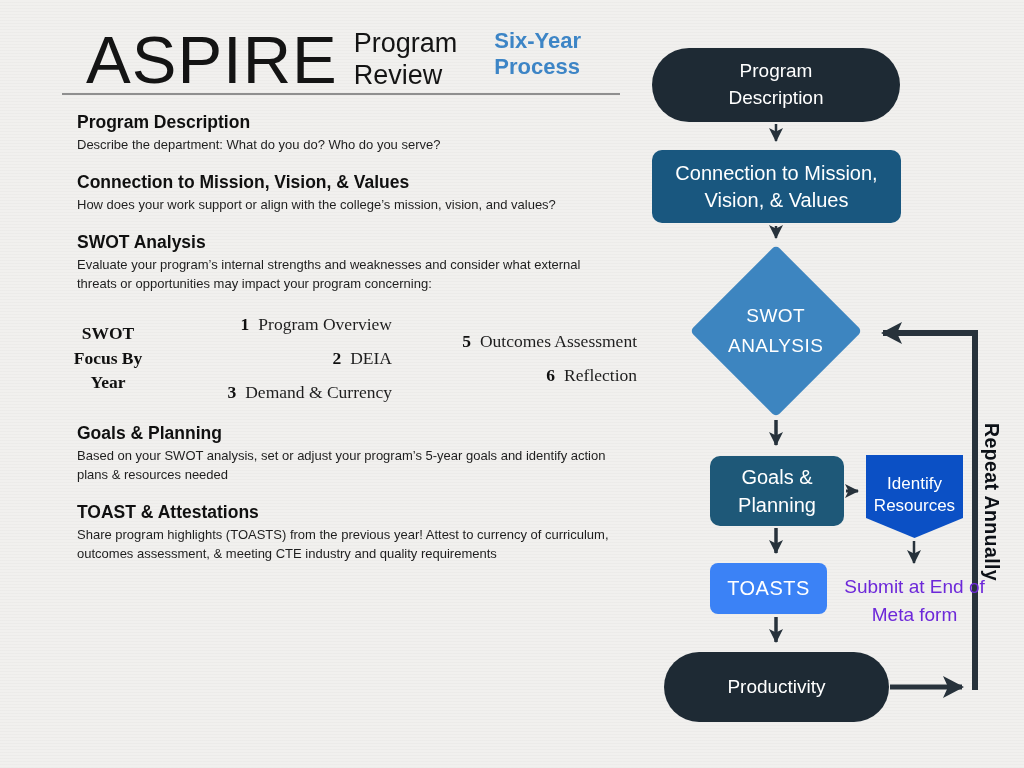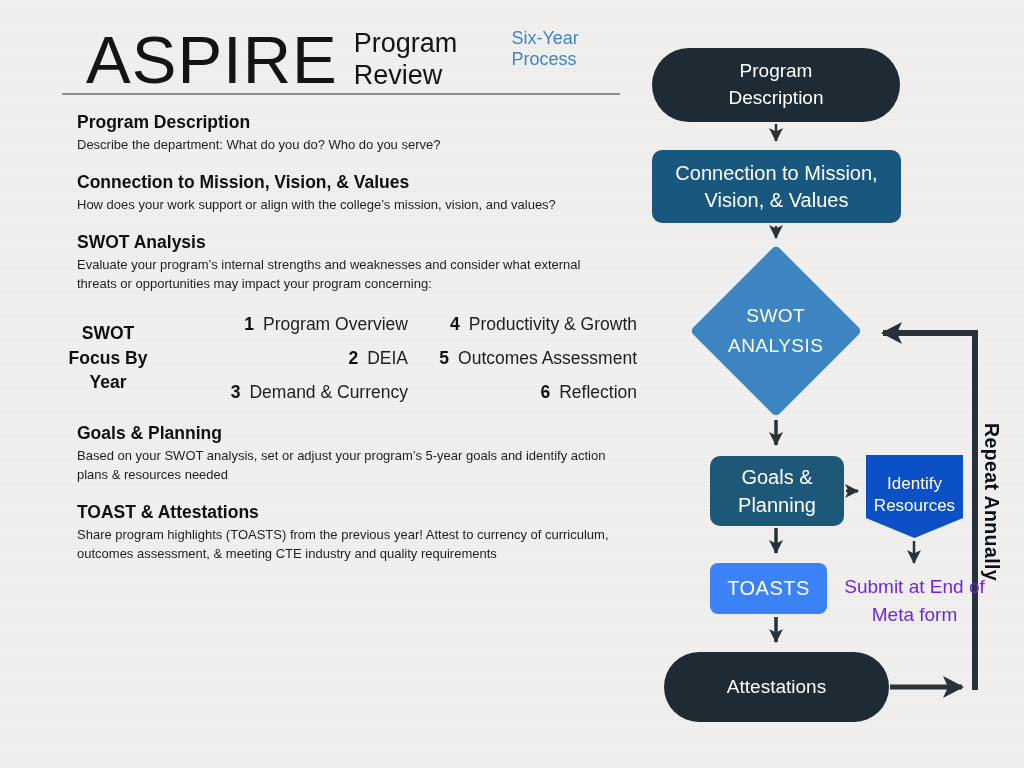--- a/index.html
+++ b/index.html
@@ -11,26 +11,26 @@
       #f1f0ee;
   }
   
   .left{position:absolute;left:62px;top:28px;width:575px;}
   .brandrow{display:flex;align-items:center;gap:16px;border-bottom:2px solid #8f8f8f;
     padding-bottom:1px;width:558px;}
   .brand{font-size:67px;font-weight:500;letter-spacing:1px;color:#141414;line-height:.95;
     margin-left:24px;}
   .subtitle{display:flex;flex-direction:row;line-height:1.18;}
   .subtitle .s1{font-size:27px;color:#141414;}
-  .subtitle .s2{font-size:18px;font-weight:400;color:#3d85c6;}
+  .subtitle .s2{font-size:22px;font-weight:700;color:#3d85c6;}
   .sec{margin-left:15px;}
   .sec h3{font-size:17.5px;font-weight:700;color:#101010;margin:17px 0 3px;}
   .sec p{font-size:13px;color:#1e1e1e;margin:0;line-height:1.46;max-width:545px;}
-  .focus{display:grid;grid-template-columns:92px 232px auto;column-gap:22px;
-    align-items:center;margin:20px 0 20px 0;}
+  .focus{display:grid;grid-template-columns:92px 232px auto;column-gap:6px;
+    align-items:center;margin:20px 0 20px 0;font-family:Liberation Serif, serif;}
   .focus-label{font-weight:700;font-size:17.5px;color:#101010;text-align:center;line-height:1.4;}
   .focus-col{display:flex;flex-direction:column;gap:13px;align-items:flex-end;}
   .fitem{font-size:17.5px;color:#1e1e1e;}
   .fitem b{font-weight:700;margin-right:9px;color:#101010;}
   
   #flow{position:absolute;left:640px;top:0;width:384px;height:768px;}
   #flow svg{position:absolute;left:0;top:0;}
   .node{position:absolute;display:flex;align-items:center;justify-content:center;
     text-align:center;color:#fff;box-sizing:border-box;}
   .pill-top{left:12px;top:48px;width:248px;height:74px;border-radius:40px;
@@ -84,21 +84,20 @@
   </div>
 
   <div class="focus">
     <div class="focus-label">SWOT Focus By Year</div>
     <div class="focus-col">
       <div class="fitem"><b>1</b><span>Program Overview</span></div>
       <div class="fitem"><b>2</b><span>DEIA</span></div>
       <div class="fitem"><b>3</b><span>Demand &amp; Currency</span></div>
     </div>
     <div class="focus-col">
-      <div class="fitem"><b>4</b><span>Productivity &amp; Growth</span></div>
       <div class="fitem"><b>5</b><span>Outcomes Assessment</span></div>
       <div class="fitem"><b>6</b><span>Reflection</span></div>
     </div>
   </div>
 
   <div class="sec">
     <h3>Goals &amp; Planning</h3>
     <p>Based on your SWOT analysis, set or adjust your program’s 5-year goals and identify action plans &amp; resources needed</p>
   </div>
 
@@ -150,19 +149,19 @@
 
   <div class="node pent">
     <span>Identify Resources</span>
   </div>
 
   <div class="node box-toasts">
     <span>TOASTS</span>
   </div>
 
   <div class="node pill-bottom">
-    <span>Attestations</span>
+    <span>Productivity</span>
   </div>
 
   <div class="submit">Submit at End of Meta form</div>
 
   <div class="repeat">Repeat Annually</div>
 </div>
 
 </body></html>

